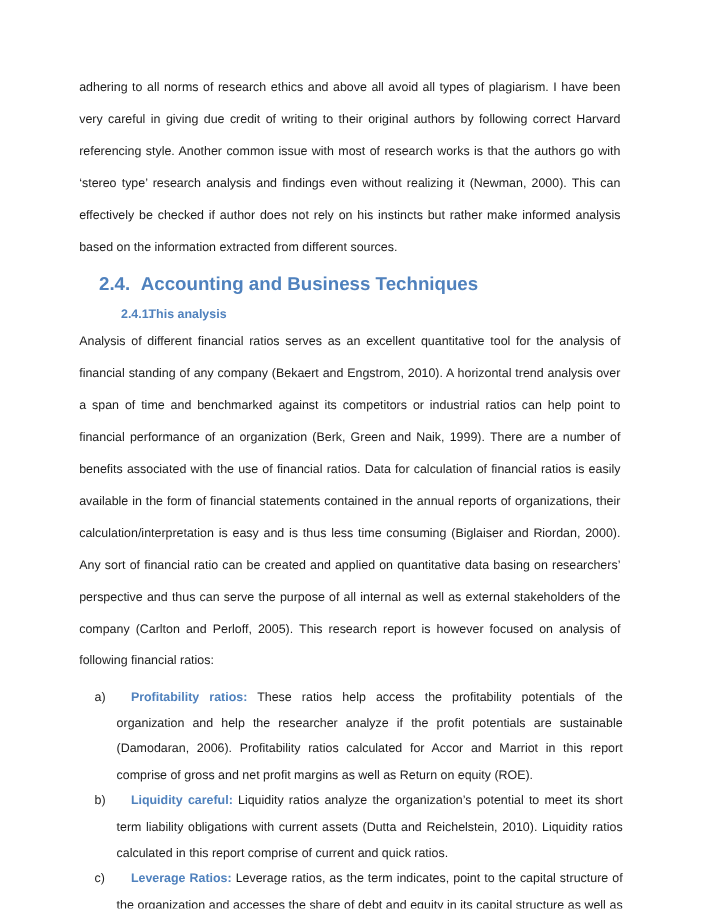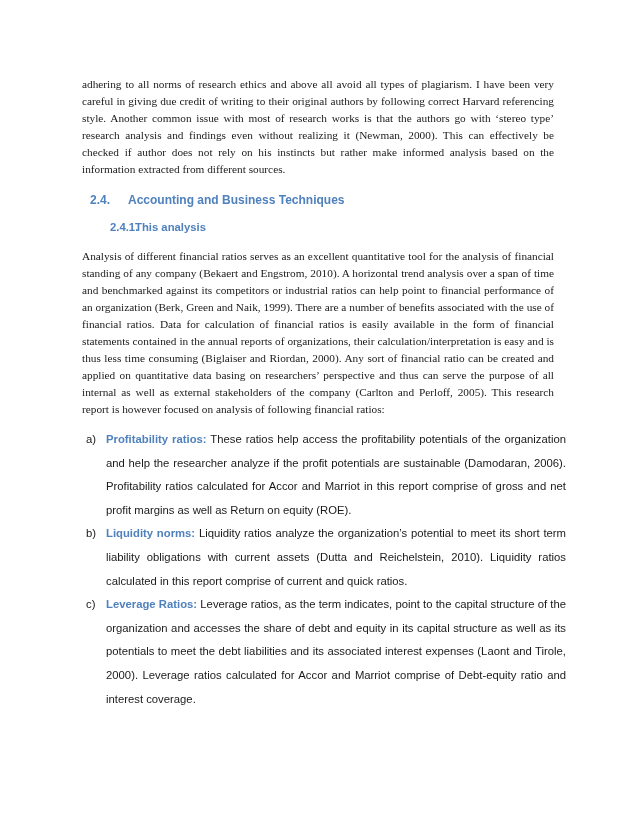--- a/index.html
+++ b/index.html
@@ -2,39 +2,39 @@
 <html><head>
   <meta charset="utf-8">
   <style>
     html, body { margin: 0; padding: 0; background: #ffffff; }
     body { width: 638px; height: 826px; overflow: hidden; position: relative; }
     .page {
       position: absolute; left: 72px; top: 66px; width: 492px;
       font-family: "Liberation Sans", sans-serif;
       font-size: 11.3px; color: #1a1a1a;
     }
-    .para { margin: 10px; line-height: 17px; text-align: justify; text-align-last: left; font-family: Liberation Serif, serif; }
+    .para { margin: 0; line-height: 29px; text-align: justify; text-align-last: left; }
     .h2 {
-      color: #4f81bd; font-weight: bold; font-size: 12px;
+      color: #4f81bd; font-weight: bold; font-size: 17px;
       margin: 7px 0 0 18px; line-height: 24px;
     }
     .h2 .num { display: inline-block; width: 38px; }
     .h3 {
       color: #4f81bd; font-weight: bold; font-size: 11.3px;
       margin: 4px 0 0 38px; line-height: 22px;
     }
     .h3 .num { display: inline-block; width: 25px; }
     ol.ratios { list-style: none; margin: 7px 0 0 0; padding: 0; }
     ol.ratios li {
       position: relative; padding-left: 34px; margin-right: -2px;
       line-height: 23.6px; text-align: justify; text-align-last: left;
       margin-bottom: 0;
     }
     ol.ratios li .marker { position: absolute; left: 14px; top: 0; }
-    ol.ratios li .term { color: #4f81bd; font-weight: bold; }
+    ol.ratios li .term { color: #4f81bd; font-weight: bold; margin-left: 13px; }
   </style>
 </head>
 <body>
 
 <div class="page">
   <p class="para">adhering to all norms of research ethics and above all avoid all types of plagiarism. I have been very careful in giving due credit of writing to their original authors by following correct Harvard referencing style. Another common issue with most of research works is that the authors go with ‘stereo type’ research analysis and findings even without realizing it (Newman, 2000). This can effectively be checked if author does not rely on his instincts but rather make informed analysis based on the information extracted from different sources.</p>
 
   <div class="h2">
     <span class="num">2.4.</span><span>Accounting and Business Techniques</span>
   </div>
@@ -43,19 +43,19 @@
     <span class="num">2.4.1.</span><span>This analysis</span>
   </div>
 
   <p class="para">Analysis of different financial ratios serves as an excellent quantitative tool for the analysis of financial standing of any company (Bekaert and Engstrom, 2010). A horizontal trend analysis over a span of time and benchmarked against its competitors or industrial ratios can help point to financial performance of an organization (Berk, Green and Naik, 1999). There are a number of benefits associated with the use of financial ratios. Data for calculation of financial ratios is easily available in the form of financial statements contained in the annual reports of organizations, their calculation/interpretation is easy and is thus less time consuming (Biglaiser and Riordan, 2000). Any sort of financial ratio can be created and applied on quantitative data basing on researchers’ perspective and thus can serve the purpose of all internal as well as external stakeholders of the company (Carlton and Perloff, 2005). This research report is however focused on analysis of following financial ratios:</p>
 
   <ol class="ratios">
     <li>
       <span class="marker">a)</span><span class="term">Profitability ratios:</span><span> These ratios help access the profitability potentials of the organization and help the researcher analyze if the profit potentials are sustainable (Damodaran, 2006). Profitability ratios calculated for Accor and Marriot in this report comprise of gross and net profit margins as well as Return on equity (ROE).</span>
     </li>
     <li>
-      <span class="marker">b)</span><span class="term">Liquidity norms:</span><span> Liquidity ratios analyze the organization’s potential to meet its short term liability obligations with current assets (Dutta and Reichelstein, 2010). Liquidity ratios calculated in this report comprise of current and quick ratios.</span>
+      <span class="marker">b)</span><span class="term">Liquidity careful:</span><span> Liquidity ratios analyze the organization’s potential to meet its short term liability obligations with current assets (Dutta and Reichelstein, 2010). Liquidity ratios calculated in this report comprise of current and quick ratios.</span>
     </li>
     <li>
       <span class="marker">c)</span><span class="term">Leverage Ratios:</span><span> Leverage ratios, as the term indicates, point to the capital structure of the organization and accesses the share of debt and equity in its capital structure as well as its potentials to meet the debt liabilities and its associated interest expenses (Laont and Tirole, 2000). Leverage ratios calculated for Accor and Marriot comprise of Debt-equity ratio and interest coverage.</span>
     </li>
   </ol>
 </div>
 
 </body></html>

